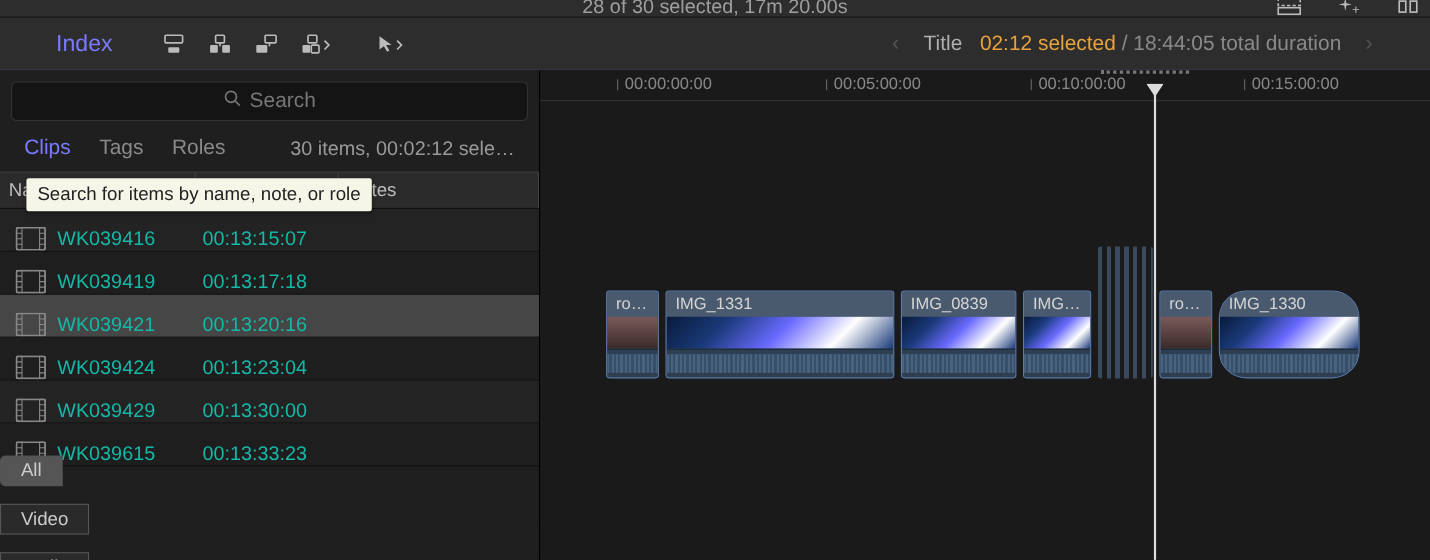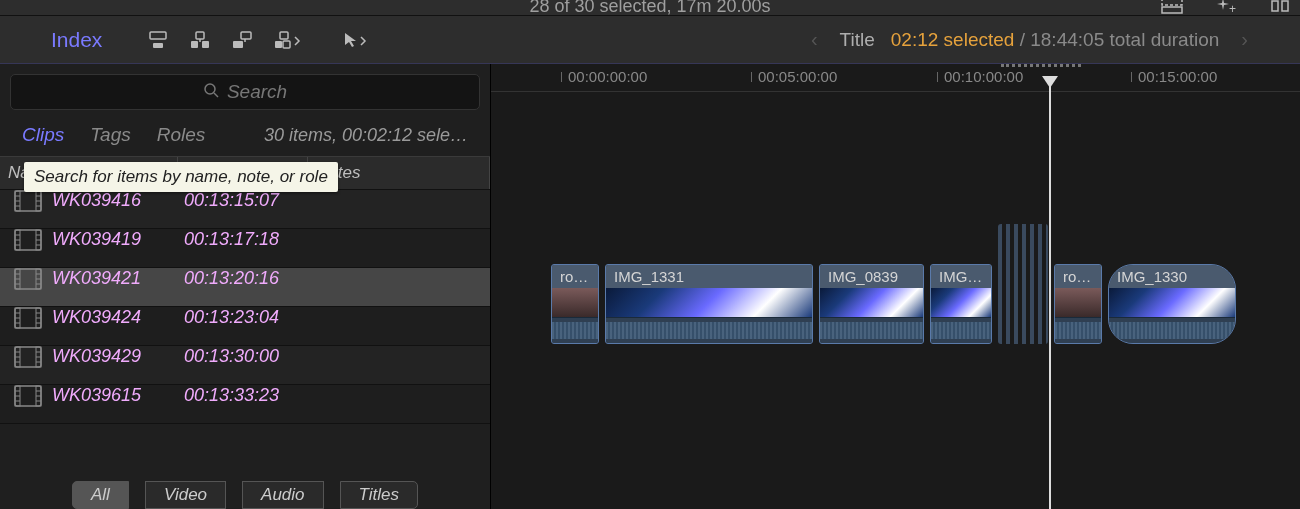--- a/index.html
+++ b/index.html
@@ -76,21 +76,20 @@
   .main {
     display: flex;
     height: calc(509px - 64px);
   }
   .sidebar {
     width: 490px;
     background: #1f1f1f;
     display: flex;
     flex-direction: column;
     position: relative;
-    font-style: italic;
   }
   .search-wrap {
     padding: 10px;
   }
   .search-field {
     background: #141414;
     border: 1px solid #333;
     border-radius: 5px;
     height: 36px;
     display: flex;
@@ -131,38 +130,39 @@
     color: #bfbfbf;
   }
   .table-header > div { padding: 6px 8px; border-right: 1px solid #444;}
   .col-name { width: 178px; }
   .col-pos { width: 130px; }
   .col-notes { flex: 1; border-right:none;}
   .rows { flex:1; overflow:hidden; }
   .row {
     display: flex;
     height: 39px;
-    align-items: flex-start;
+    align-items: flex-end;
     font-size: 18px;
-    color: #f0abfc;
+    color: #14b8a6;
     border-bottom: 1px solid #111;
   }
   .row:nth-child(odd){ background:#232323; }
   .row:nth-child(even){ background:#1e1e1e; }
   .row.selected { background:#464646; }
   .row .clip-icon { width: 28px; height: 22px; margin: 0 10px 0 14px; }
   .row .name-cell { width: 126px; }
   .row .pos-cell { width: 130px; padding-left:6px;}
   .filter-bar {
     height: 30px;
     display: flex;
-    align-items: flex-end;
+    align-items: flex-start;
     justify-content: center;
     gap: 16px;
     background:#1f1f1f;
+    flex-direction:column;
   }
   .filter-bar .seg {
     border: 1px solid #555;
     padding: 3px 18px;
     font-size: 17px;
     color: #ccc;
     background:#2a2a2a;
   }
   .filter-bar .seg.first{ border-radius: 5px 0 0 5px;}
   .filter-bar .seg.last{ border-radius: 0 5px 5px 0;}

